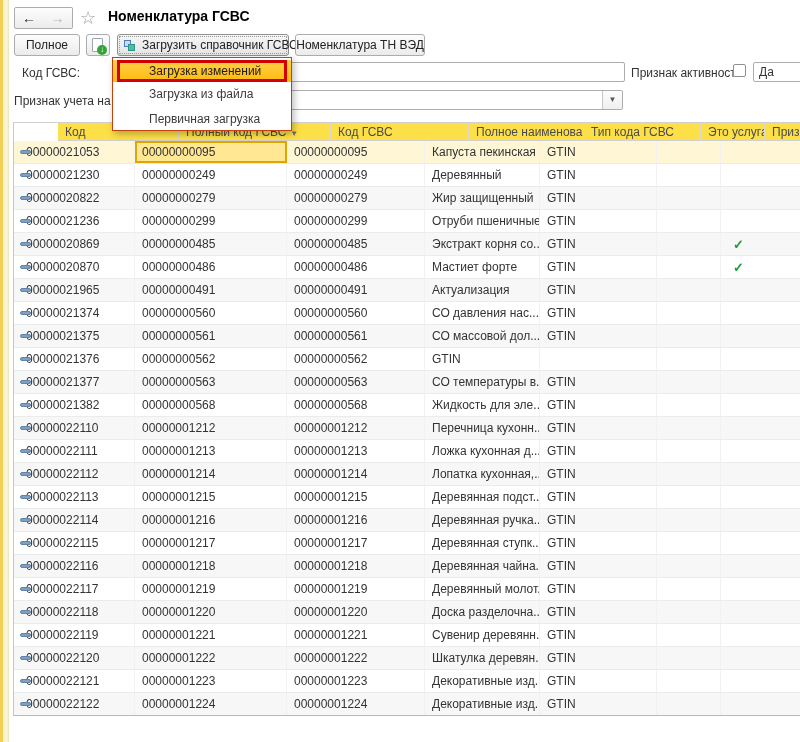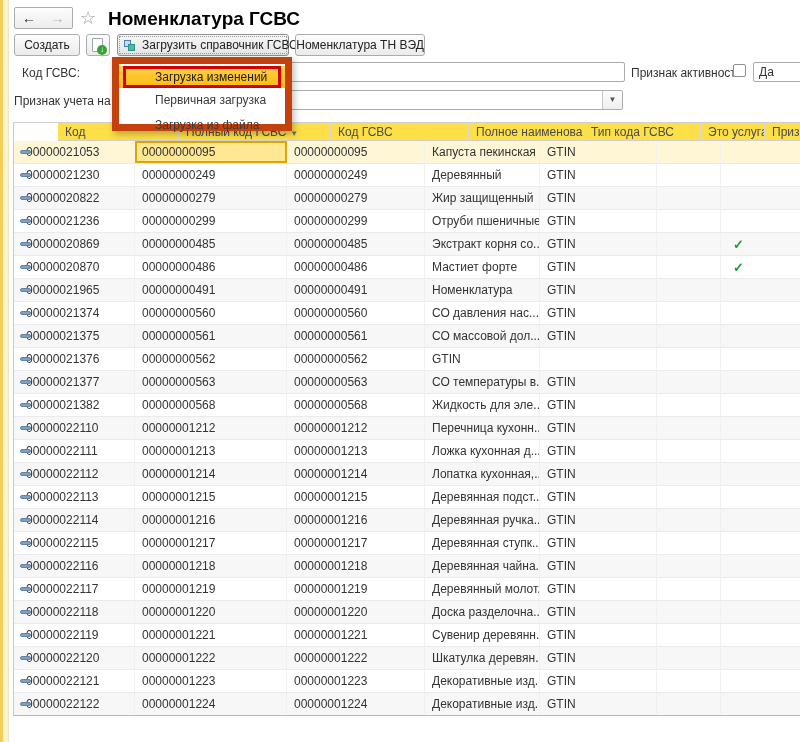--- a/index.html
+++ b/index.html
@@ -9,21 +9,21 @@
 
   
   .edge-strip-outer { position:absolute; left:0; top:0; width:3px; height:742px; background:#EFCF55; }
   .edge-strip-inner { position:absolute; left:3px; top:0; width:6px; height:742px; background:#FAF3D0; border-right:1px solid #EFE7C4; }
 
   
   .navbtn { position:absolute; top:7px; width:30px; height:22px; background:linear-gradient(#fdfdfd,#ececec); border:1px solid #ACACAC; border-radius:2px; text-align:center; line-height:20px; font-size:14px; cursor:pointer; }
   .navbtn.back { left:14px; color:#2b2b2b; border-top-right-radius:0; border-bottom-right-radius:0; }
   .navbtn.fwd  { left:43px; color:#b5b5b5; border-left:none; border-top-left-radius:0; border-bottom-left-radius:0; }
   .star { position:absolute; left:80px; top:8px; font-size:18px; color:#9E9E9E; line-height:20px; }
-  .title { position:absolute; left:108px; top:8px; font-size:19px; font-weight:bold; color:#000; }
+  .title { position:absolute; left:108px; top:8px; font-size:14px; font-weight:bold; color:#000; }
 
   
   .btn { position:absolute; top:34px; height:22px; background:linear-gradient(#fdfdfd,#ebebeb); border:1px solid #ACACAC; border-radius:3px; font-size:12px; color:#222; text-align:center; line-height:20px; cursor:pointer; white-space:nowrap; }
   .btn-create { left:14px; width:66px; }
   .btn-newdoc { left:86px; width:24px; }
   .btn-load { left:117px; width:172px; border-color:#8f8f8f; background:linear-gradient(#f7f7f7,#e4e4e4); outline:1px dotted #9a9a9a; outline-offset:-3px; text-align:left; padding-left:24px; }
   .btn-load .arrow { color:#555; font-size:9px; margin-left:5px; }
   .btn-act { left:295px; width:130px; }
 
   
@@ -48,39 +48,39 @@
   .trow { height:23px; border-bottom:1px solid #EBEBEB; background:#fff; cursor:pointer; }
   .trow.alt { background:#F7F7F7; }
   .trow.selected { background:#FFF6D6; }
   .td { padding:4px 0 0 7px; font-size:12px; color:#333; white-space:nowrap; overflow:hidden; border-right:1px solid #F1F1F1; position:relative; }
   .td.first { padding-left:12px; }
   .row-dash { position:absolute; left:6px; top:9px; width:11px; height:4px; background:#7FA0C0; border:1px solid #5F84A8; border-radius:2px; }
   .td.active-cell { outline:2px solid #E2A500; outline-offset:-2px; background:#FFE794; }
   .check { color:#1F9D3A; font-weight:bold; font-size:13px; padding-left:12px; }
 
   
-  .menu { position:absolute; left:112px; top:57px; width:180px; height:74px; background:#fff; border:7px solid #c2410c; box-shadow:2px 3px 7px rgba(0,0,0,0.28); z-index:20; }
+  .menu { position:absolute; left:112px; top:57px; width:180px; height:74px; background:#fff; border:1px solid #c2410c; box-shadow:2px 3px 7px rgba(0,0,0,0.28); z-index:20; }
   .menu-item { height:25px; line-height:25px; padding-left:36px; font-size:12px; color:#3a3a3a; cursor:pointer; white-space:nowrap; }
   .menu-item.hl { position:relative; height:22px; margin-top:2px; line-height:22px; background:linear-gradient(#FFD14A,#FFBA0D); color:#1a1a1a; }
   .menu-item.hl .redbox { position:absolute; left:4px; right:4px; top:0; bottom:0; border:3px solid #D40000; pointer-events:none; }
 </style>
 </head>
 <body>
 
 <div id="app">
 
   <div class="edge-strip-outer"></div>
   <div class="edge-strip-inner"></div>
 
   <div class="navbtn back">←</div>
   <div class="navbtn fwd">→</div>
   <div class="star">☆</div>
   <div class="title">Номенклатура ГСВС</div>
 
-  <div class="btn btn-create">Создать</div>
+  <div class="btn btn-create">Полное</div>
   <div class="btn btn-newdoc">
     <span class="icon-doc-green"></span>
   </div>
   <div class="btn btn-load">
     <span class="icon-squares">
         <span class="sq1"></span>
         <span class="sq2"></span>
       </span>
     <span>Загрузить справочник ГСВС</span><span class="arrow">▾</span>
   </div>
@@ -159,21 +159,21 @@
           <div class="td">00000000486</div>
           <div class="td">Мастиет форте</div>
           <div class="td">GTIN</div>
           <div class="td"></div>
           <div class="td check">✓</div>
         </div>
         <div class="grid-row trow alt">
           <div class="td first"><span class="row-dash"></span>00000021965</div>
           <div class="td">00000000491</div>
           <div class="td">00000000491</div>
-          <div class="td">Номенклатура</div>
+          <div class="td">Актуализация</div>
           <div class="td">GTIN</div>
           <div class="td"></div>
           <div class="td"></div>
         </div>
         <div class="grid-row trow">
           <div class="td first"><span class="row-dash"></span>00000021374</div>
           <div class="td">00000000560</div>
           <div class="td">00000000560</div>
           <div class="td">СО давления нас...</div>
           <div class="td">GTIN</div>
@@ -330,17 +330,17 @@
           <div class="td">Декоративные изд...</div>
           <div class="td">GTIN</div>
           <div class="td"></div>
           <div class="td"></div>
         </div>
       </div>
   </div>
 
   <div class="menu" id="menu">
       <div class="menu-item hl">Загрузка изменений<span class="redbox"></span></div>
+      <div class="menu-item">Загрузка из файла</div>
       <div class="menu-item">Первичная загрузка</div>
-      <div class="menu-item">Загрузка из файла</div>
     </div>
 
 </div>
 
 </body></html>

